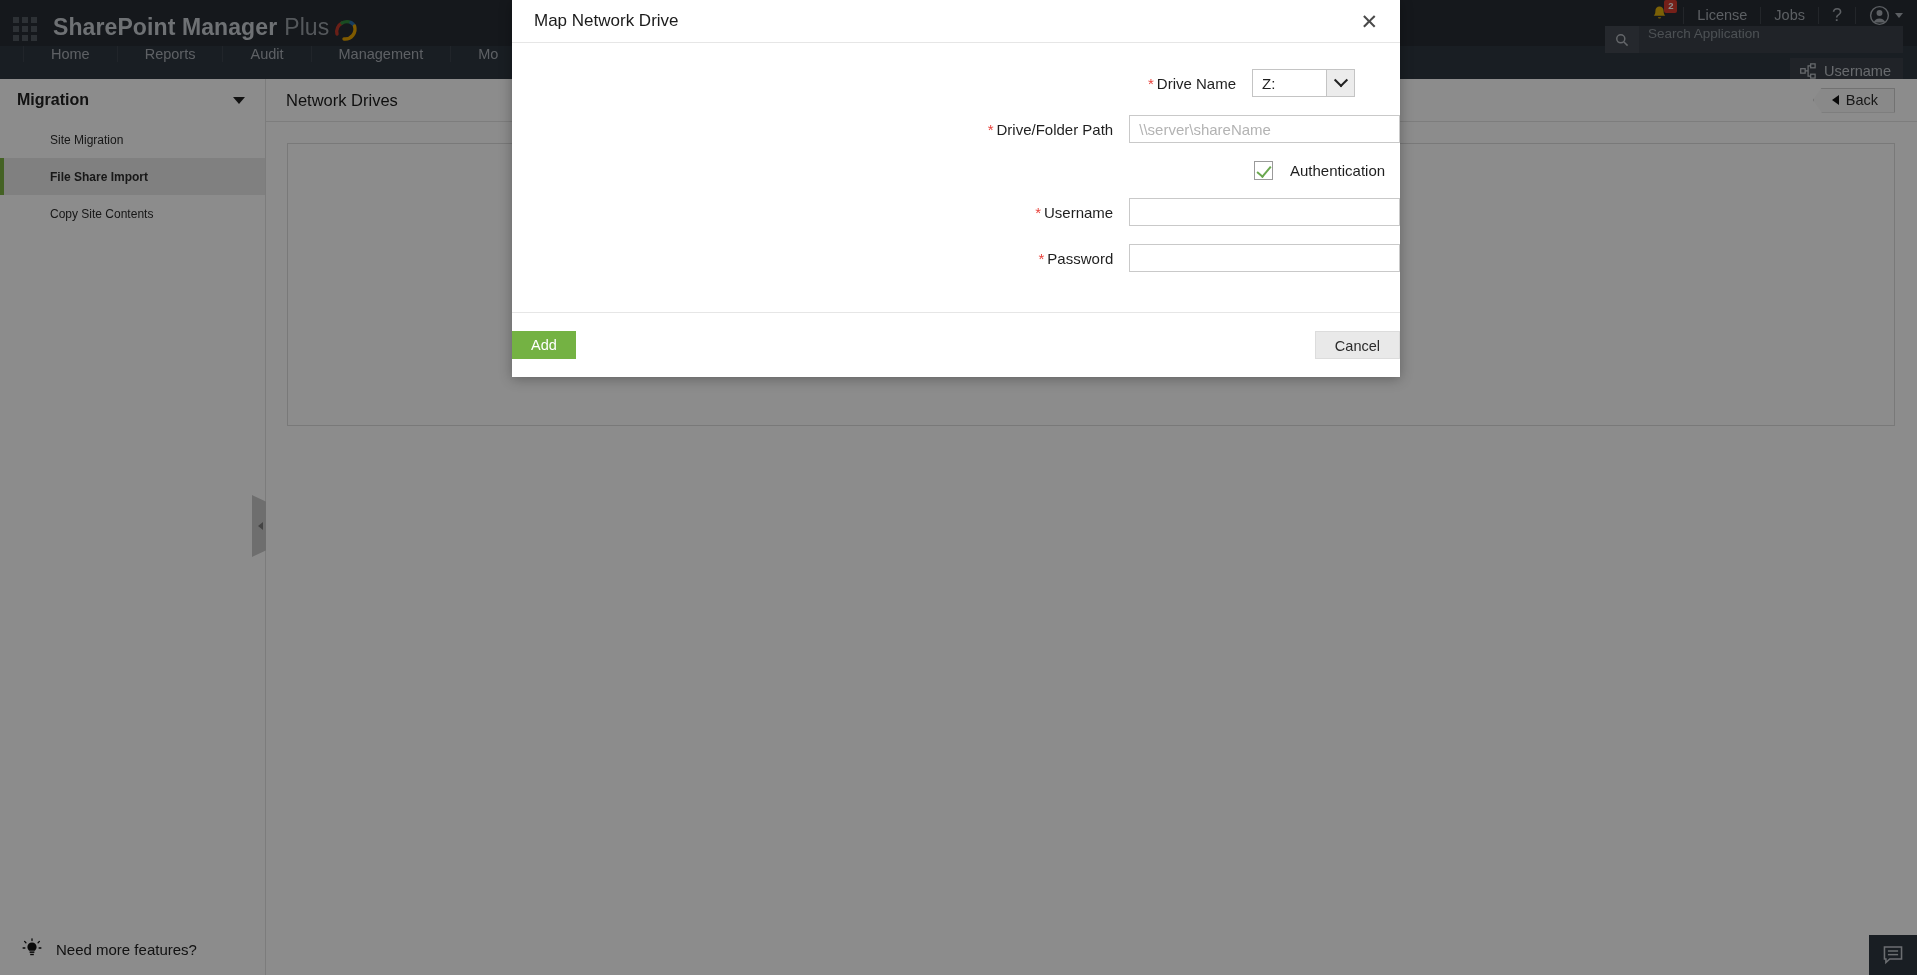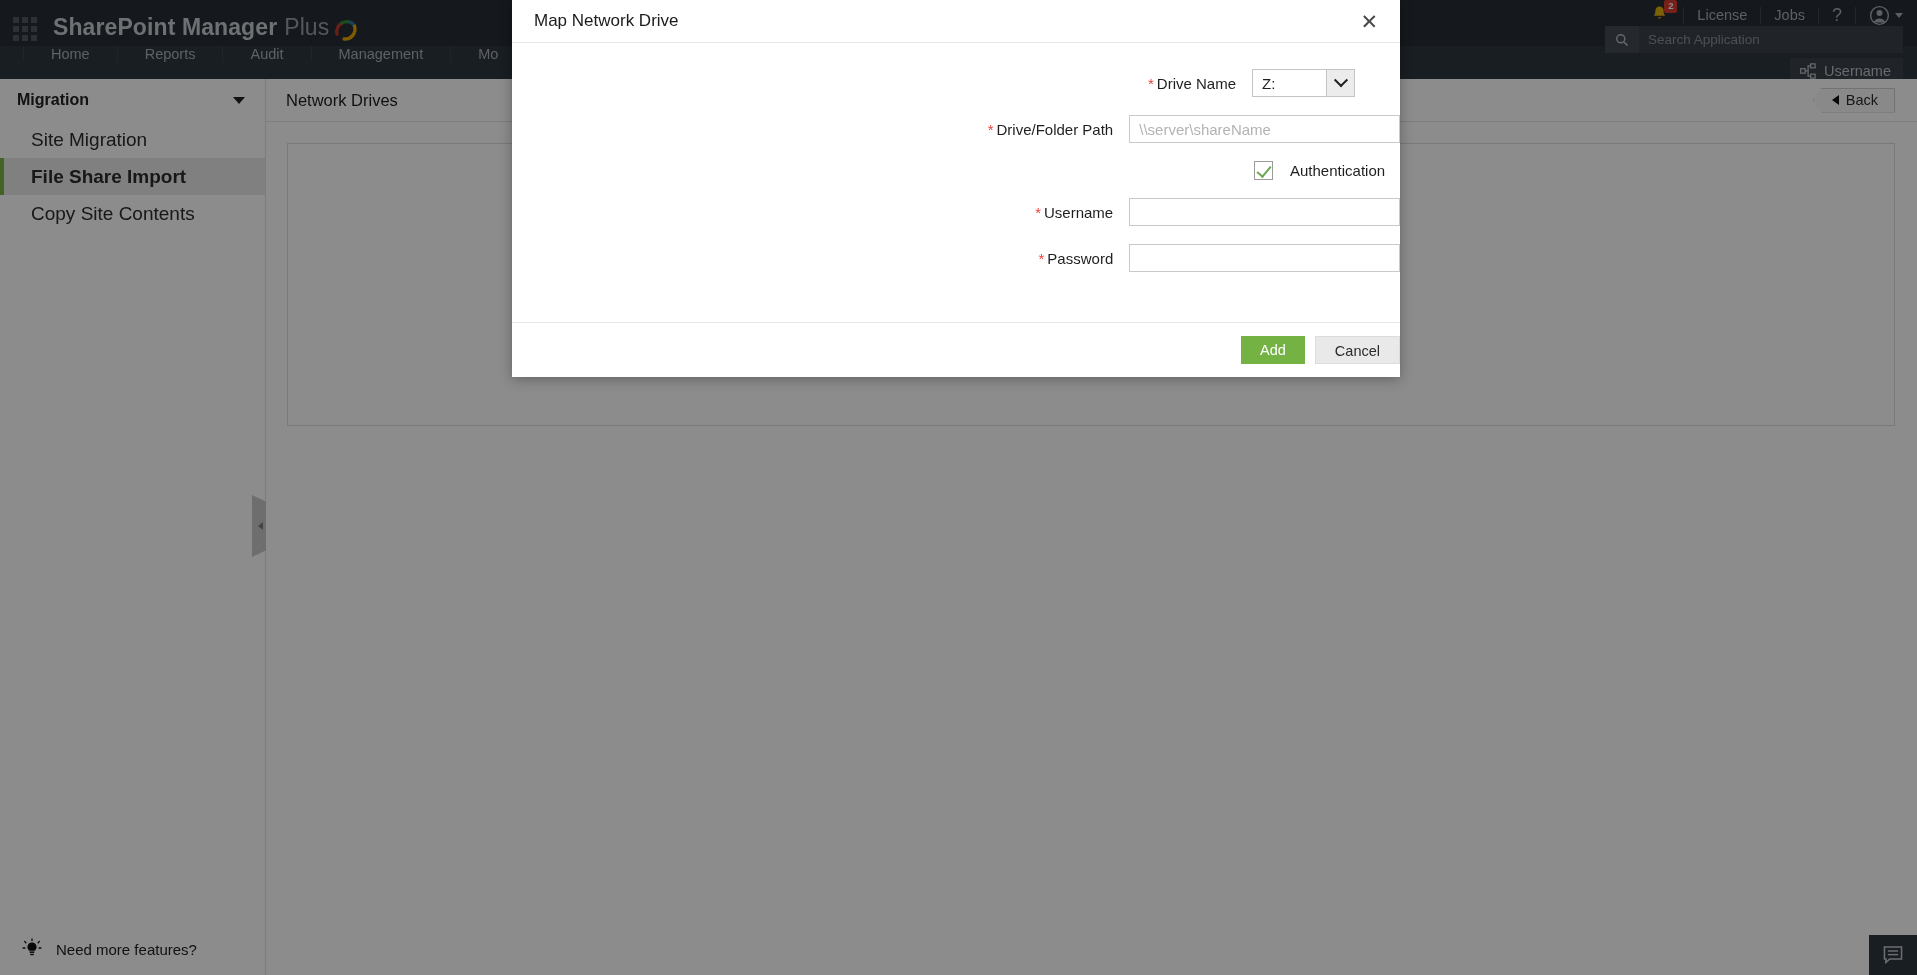--- a/index.html
+++ b/index.html
@@ -64,21 +64,21 @@
   .nav-tab {
     display: flex; align-items: center; justify-content: center;
     padding: 0 27px; font-size: 14.5px; color: #aab0b7;
     border-right: 1px solid #3c444d; cursor: pointer; white-space: nowrap;
   }
   .nav-tab:first-child { border-left: 1px solid #3c444d; margin-left: 23px; }
 
   
   .searchbox {
     position: absolute; top: 26px; right: 14px; width: 298px; height: 27px;
-    background: #3b4149; display: flex; align-items: center;
+    background: #3b4149; display: flex; align-items: flex-start;
   }
   .search-icon-box {
     width: 34px; height: 27px; display: flex; align-items: center;
     justify-content: center; background: #444a52; cursor: pointer;
   }
   .search-input {
     flex: 1; border: none; outline: none; background: transparent;
     color: #cfd3d8; font-size: 13.5px; font-family: inherit; padding-left: 9px;
   }
   .search-input::placeholder { color: #8b9299; }
@@ -99,22 +99,22 @@
   .sb-header {
     height: 42px; display: flex; align-items: center; justify-content: space-between;
     padding: 0 20px 0 17px; font-size: 16px; color: #222; font-weight: bold;
     cursor: pointer;
   }
   .sb-caret {
     width: 0; height: 0; border-left: 6px solid transparent;
     border-right: 6px solid transparent; border-top: 7px solid #222;
   }
   .sb-item {
-    height: 37px; display: flex; align-items: center; padding-left: 27px;
-    font-size: 19px; color: #2d2d2d; cursor: pointer;
+    height: 37px; display: flex; align-items: center; padding-left: 46px;
+    font-size: 12px; color: #2d2d2d; cursor: pointer;
     border-left: 4px solid transparent;
   }
   .sb-item.active { background: #e9e9e9; border-left-color: #7cb342; font-weight: bold; }
 
   .need-more {
     position: absolute; bottom: 0; left: 0; width: 266px; height: 52px;
     display: flex; align-items: center; gap: 14px; padding-left: 22px;
     font-size: 15px; color: #222; cursor: pointer;
   }
 
@@ -225,22 +225,22 @@
     position: relative; cursor: pointer; flex: none; margin-left: 2px;
   }
   .cbox.checked::after {
     content: ""; position: absolute; left: 5px; top: 1px;
     width: 6px; height: 12px; border-right: 2.4px solid #6aa84f;
     border-bottom: 2.4px solid #6aa84f; transform: rotate(40deg);
   }
   .clabel { font-size: 15px; color: #1f1f1f; margin-left: 17px; }
 
   .modal-foot {
-    height: 55px; border-top: 1px solid #e6e6e6;
-    display: flex; align-items: center; justify-content: flex-end; gap: 10px;
+    height: 65px; border-top: 1px solid #e6e6e6;
+    display: flex; align-items: center; justify-content: space-between; gap: 10px;
   }
   .btn {
     height: 28px; padding: 0 19px; font-size: 14.5px; font-family: inherit;
     border: none; cursor: pointer; line-height: 28px;
   }
   .btn-add { background: #74b243; color: #fff; }
   .btn-cancel { background: #e9e9e9; color: #2c2c2c; border: 1px solid #dcdcdc; }
 </style>
 </head>
 <body>

